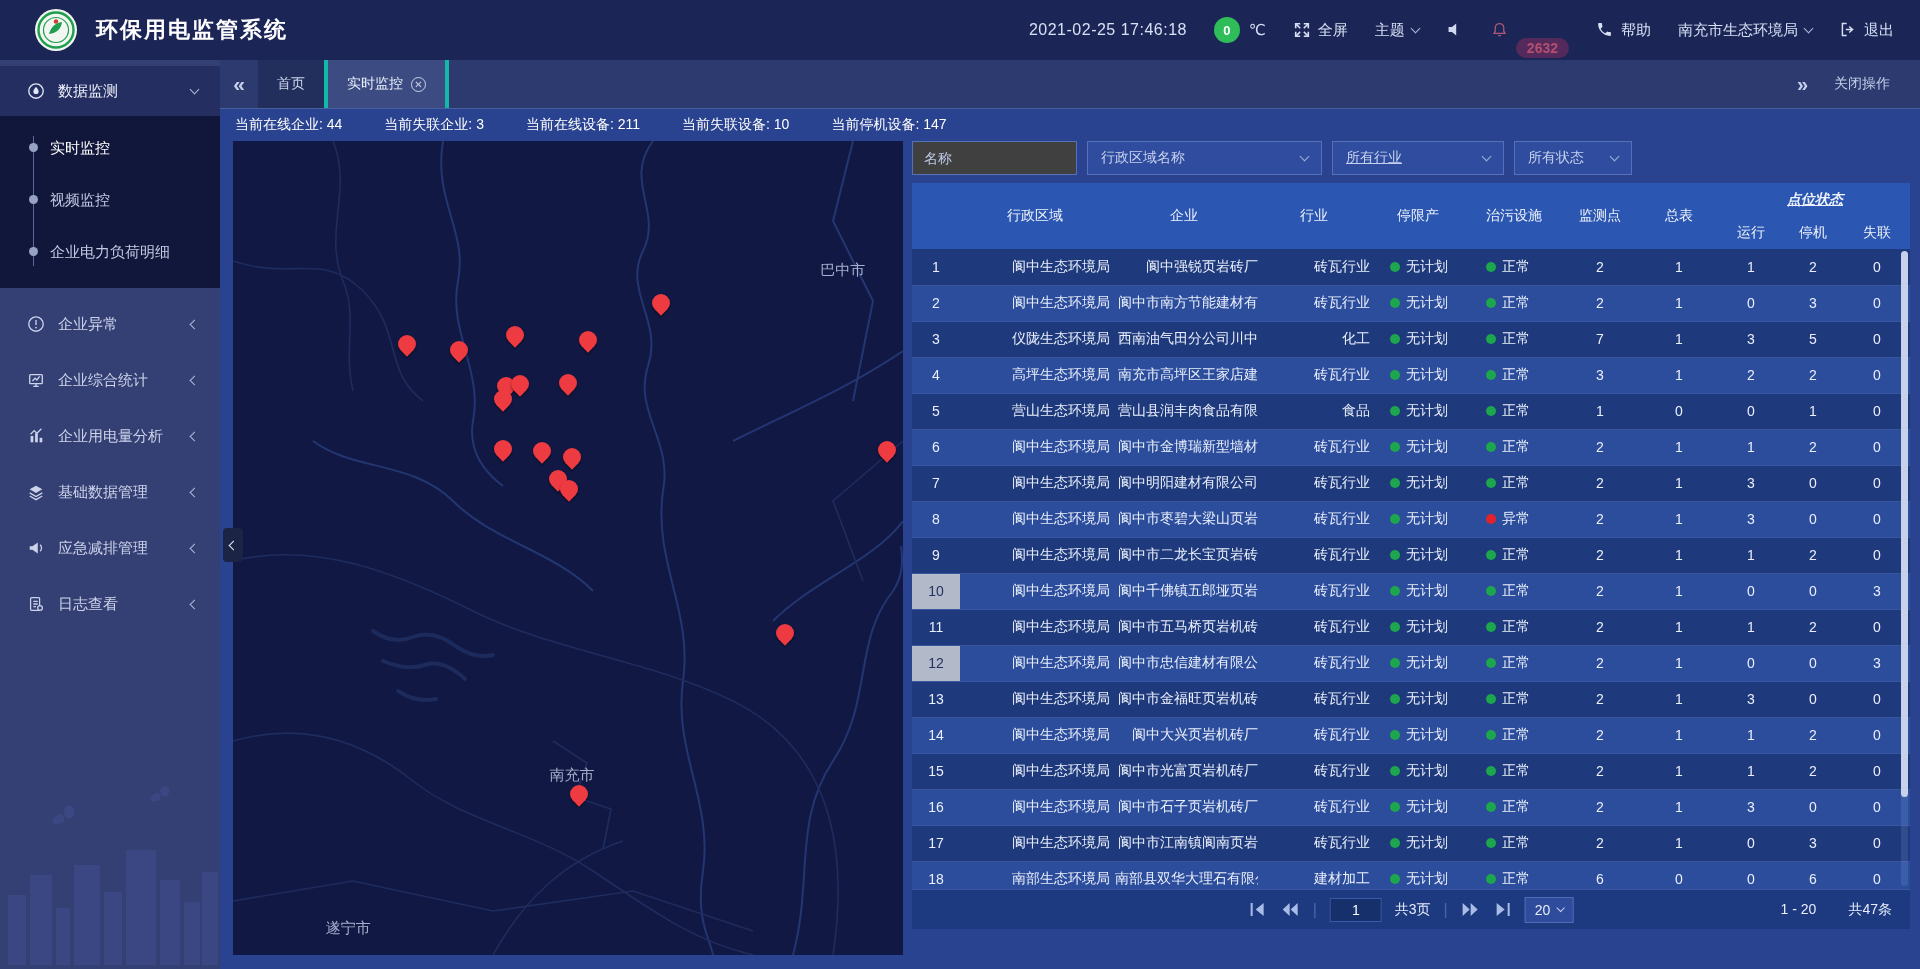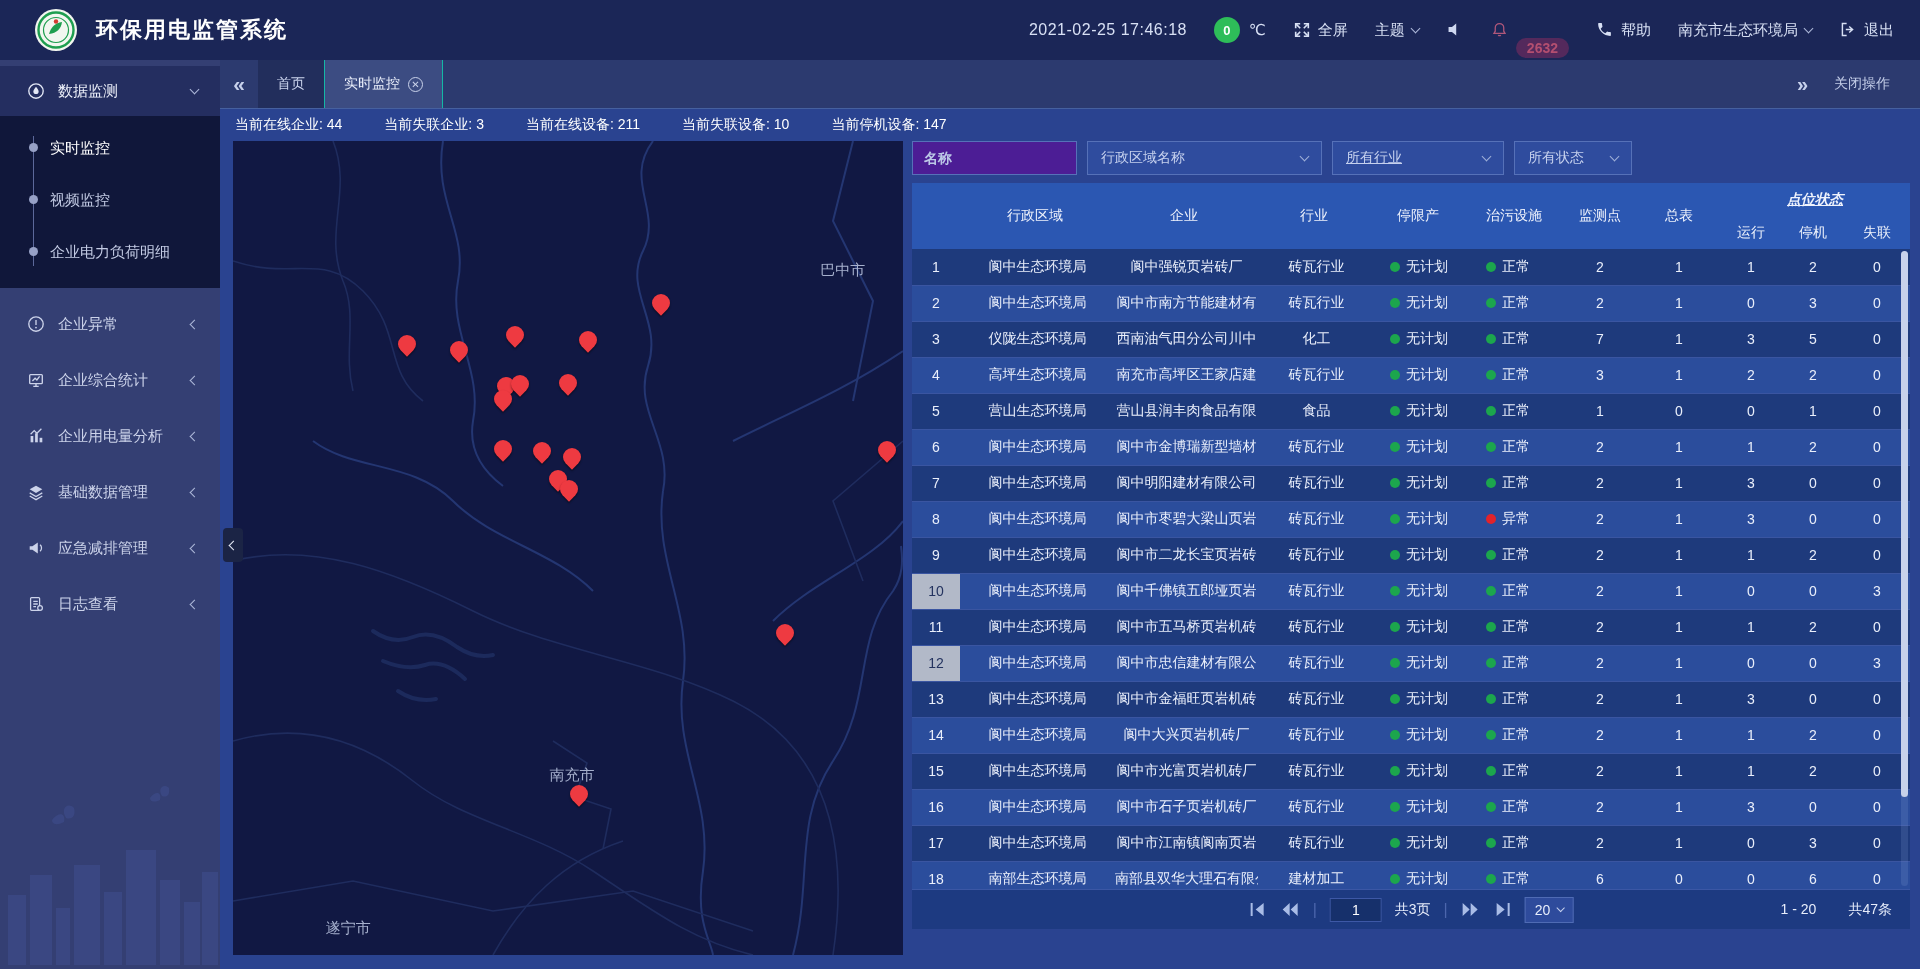--- a/index.html
+++ b/index.html
@@ -35,59 +35,59 @@
   .menu-items { list-style:none; padding-top:8px; }
   .menu-items li { height:56px; display:flex; align-items:center; gap:13px; padding:0 22px 0 27px; color:#ccd3ea; font-size:15px; cursor:pointer; }
   .menu-items li .spacer { margin-left:auto; }
   .watermark { position:absolute; bottom:0; left:0; }
 
   
   .main { flex:1; display:flex; flex-direction:column; min-width:0; }
 
   .tabbar { height:48px; background:#2c3a6f; display:flex; align-items:center; }
   .tab-collapse { width:38px; height:48px; display:flex; align-items:center; justify-content:center; color:#c7d1ec; font-size:21px; font-weight:bold; cursor:pointer; }
-  .tab { height:48px; display:flex; align-items:center; gap:8px; padding:0 19px; font-size:14px; color:#ccd5ee; background:#222e5c; border-right:1px solid #14b8a6; cursor:pointer; }
+  .tab { height:48px; display:flex; align-items:center; gap:8px; padding:0 19px; font-size:14px; color:#ccd5ee; background:#222e5c; border-right:4px solid #14b8a6; cursor:pointer; }
   .tab.active { background:#3c4c82; color:#e8edfa; }
   .tab-close { width:15px; height:15px; border:1px solid #c9d2ea; border-radius:50%; font-size:10px; line-height:13px; text-align:center; color:#c9d2ea; }
   .tabbar-right { margin-left:auto; display:flex; align-items:center; gap:26px; padding-right:30px; color:#c3cde8; font-size:14px; }
   .dbl-arrow { font-size:20px; font-weight:bold; color:#c7d1ec; cursor:pointer; }
 
   .statsbar { height:33px; background:#2a4390; border-top:1px solid #46609f; display:flex; align-items:center; gap:42px; padding-left:15px; font-size:14px; color:#fff; }
 
   .content { flex:1; background:#2a4390; display:flex; gap:9px; padding:1px 10px 14px 13px; position:relative; }
 
   
   .map-panel { width:670px; height:814px; background:#111843; position:relative; flex:none; overflow:hidden; }
   .map-svg { position:absolute; left:0; top:0; }
   .city-label { position:absolute; transform:translate(-50%,-50%); color:#a6b0cd; font-size:15px; white-space:nowrap; }
   .pin-wrap { position:absolute; width:22px; height:26px; transform:translate(-50%,-100%); }
   .pin { width:18px; height:18px; background:#ee3a41; border-radius:50% 50% 50% 0; transform:rotate(-45deg); margin:3px auto 0; box-shadow:-1px 1px 2px rgba(0,0,0,.45); }
   .collapse-btn { position:absolute; left:3px; top:388px; width:20px; height:34px; background:#1b2445; border-radius:4px; display:flex; align-items:center; justify-content:center; cursor:pointer; z-index:6; }
 
   
   .right-panel { flex:1; display:flex; flex-direction:column; min-width:0; }
   .filters { display:flex; gap:10px; height:34px; margin-bottom:8px; flex:none; }
-  .f-input { width:165px; background:#4c1d95; border:1px solid #5671b8; color:#e7edfb; font-size:14px; padding:0 11px; outline:none;font-weight:bold; }
+  .f-input { width:165px; background:#404040; border:1px solid #5671b8; color:#e7edfb; font-size:14px; padding:0 11px; outline:none; }
   .f-input::placeholder { color:#bcc8e7; }
   .f-select { display:flex; align-items:center; justify-content:space-between; padding:0 13px; background:#2f4c9e; border:1px solid #5671b8; color:#c6d1ee; font-size:14px; cursor:pointer; }
   .f-select .chev { border-color:#9fb0d8; }
   .w-region { width:235px; } .w-industry { width:172px;text-decoration:underline; } .w-status { width:118px; }
 
   .table-wrap { position:relative; height:706px; overflow:hidden; flex:none; }
   table { width:100%; border-collapse:collapse; table-layout:fixed; font-size:14px; }
   thead th { background:#2b57b2; font-weight:normal; color:#eef2fc; text-align:center; }
   thead tr.sub-row th { height:32px; }
   thead th.group { font-style:italic; font-weight:bold; height:34px;text-decoration:underline; }
   tbody tr:nth-child(odd)  { background:#1e3a7c; }
   tbody tr:nth-child(even) { background:#2b4d9c; }
   tbody tr { border-bottom:1px solid rgba(101,133,205,.28); }
   tbody td { height:36px; color:#eaeffb; white-space:nowrap; overflow:hidden; }
   td.c-no { text-align:center; }
   td.c-no.muted { background:#b2b9c8; color:#24335f; }
-  td.c-txt { text-align:center; padding-left:5px; }
+  td.c-txt { text-align:right; padding-left:5px; }
   td.c-dot { text-align:left; padding-left:20px; }
   td.c-num { text-align:center; }
   .dot { display:inline-block; width:10px; height:10px; border-radius:50%; margin-right:6px; vertical-align:-1px; }
   .dot.green { background:#1ca64d; }
   .dot.red { background:#e2232b; }
   .scroll-track { position:absolute; top:68px; right:2px; bottom:3px; width:7px; background:rgba(140,165,220,.18); border-radius:4px; }
   .scroll-thumb { position:absolute; top:0; width:7px; height:86%; background:#c7d2ea; border-radius:4px; }
 
   .pagination { height:40px; background:#1d3a81; border-top:1px solid #3b57a5; display:flex; align-items:center; position:relative; font-size:14px; color:#e7edfb; flex:none; }
   .pg-center { position:absolute; left:50%; transform:translateX(-50%); display:flex; align-items:center; gap:13px; }

